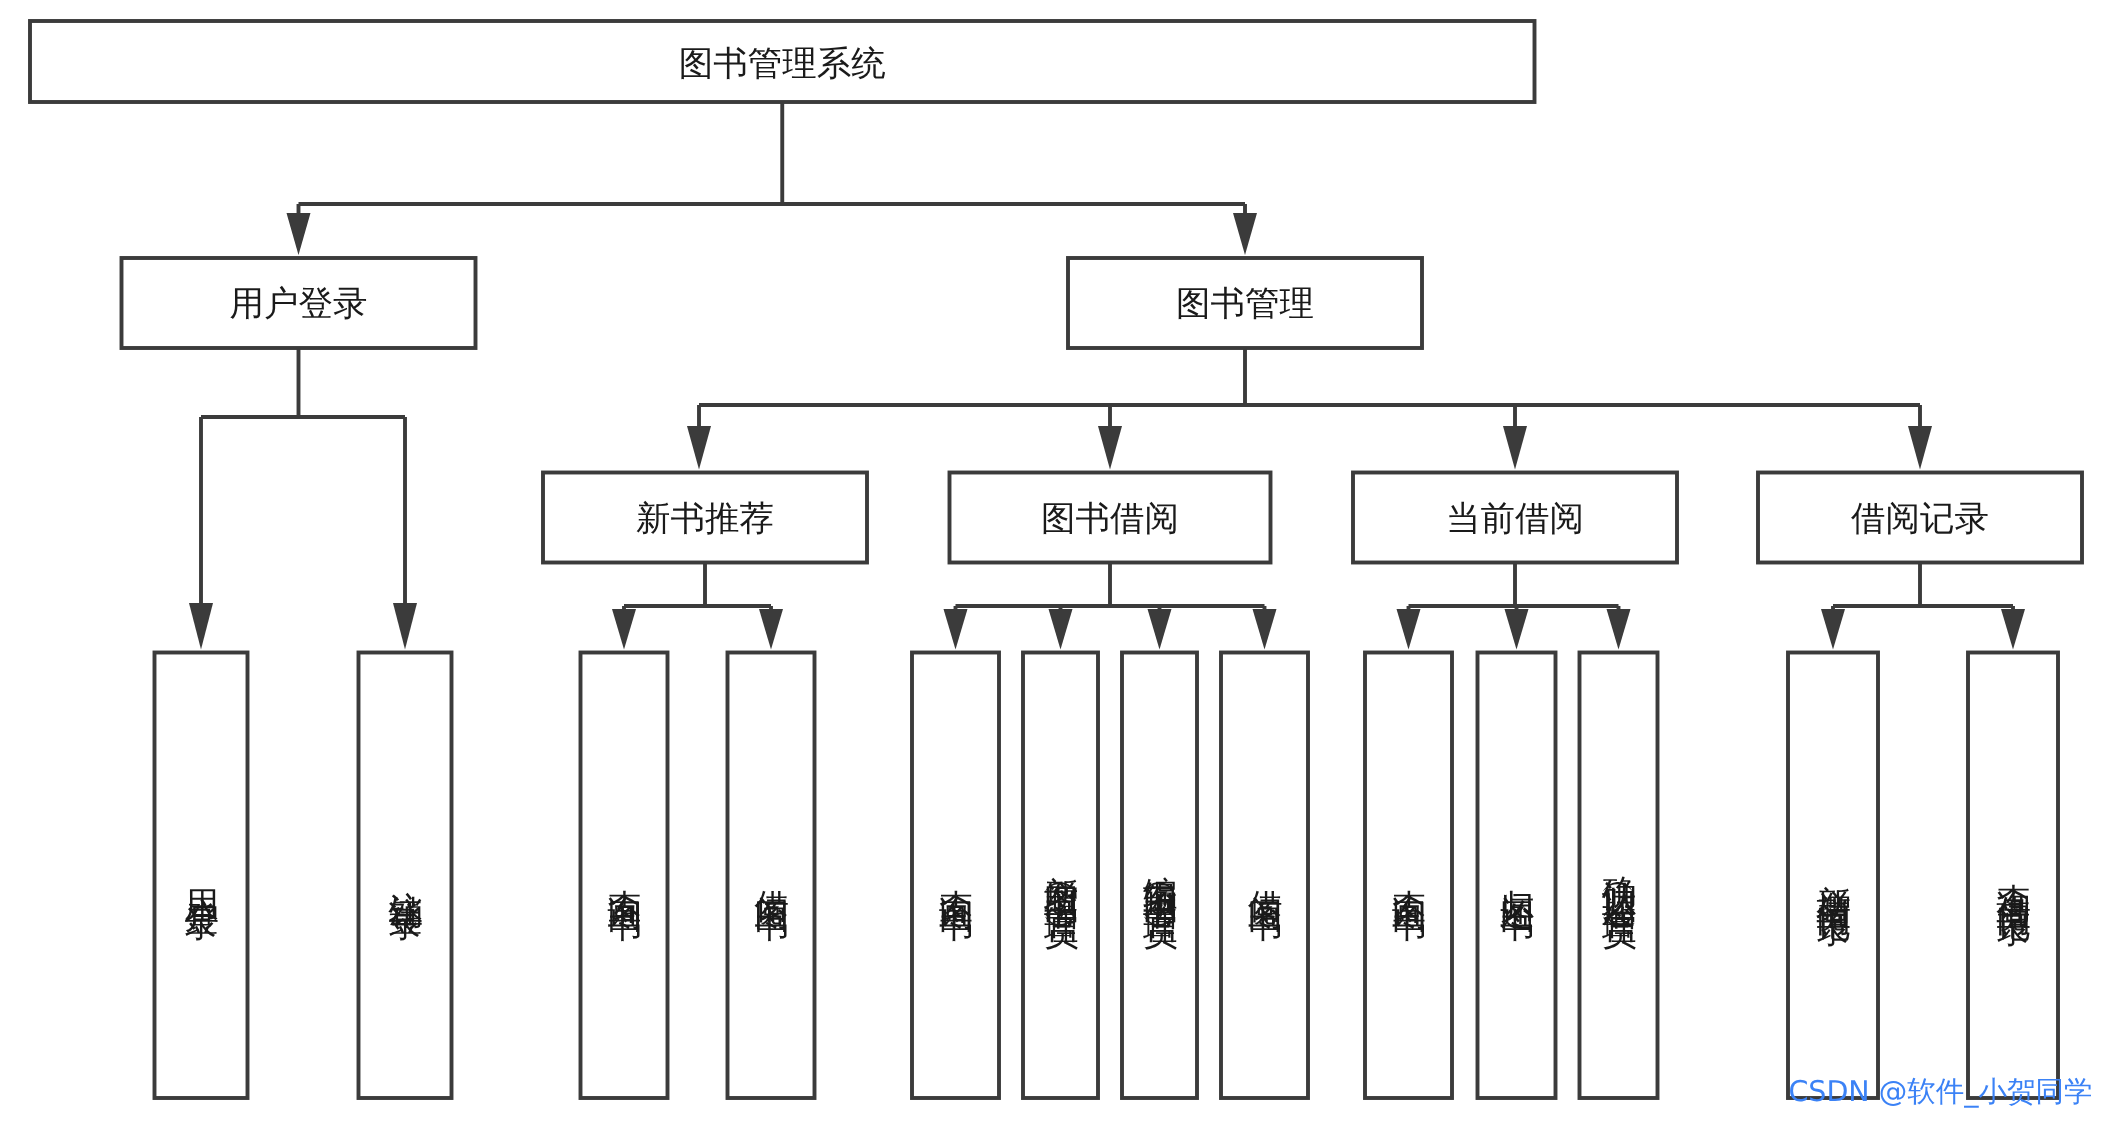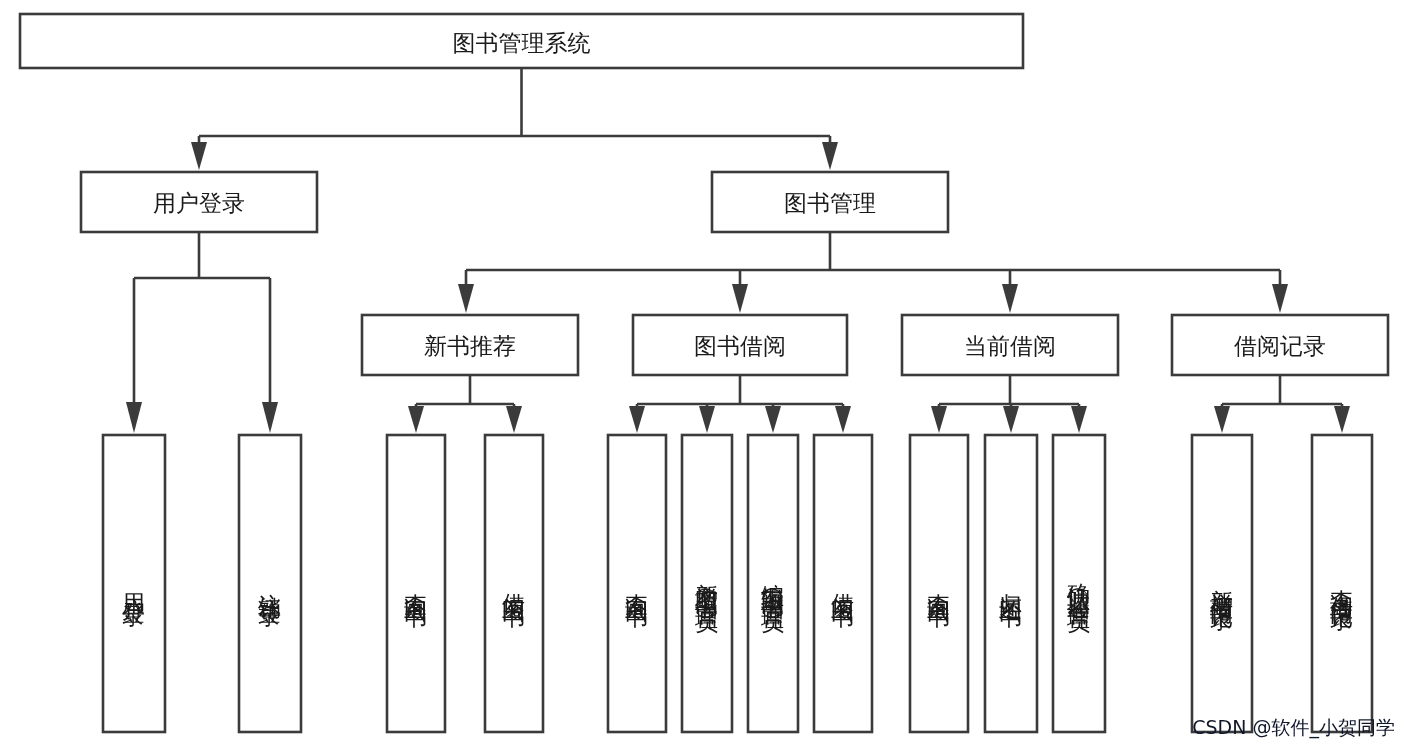--- a/index.html
+++ b/index.html
@@ -53,21 +53,21 @@
     letter-spacing: 4px;
     dominant-baseline: central;
     text-anchor: middle;
   }
   .watermark {
     position: absolute;
     right: 10px;
     bottom: 6px;
     font-family: "DejaVu Sans", "Liberation Sans", sans-serif;
     font-size: 19px;
-    color: #0f172a;
+    color: #3b82f6;
     white-space: nowrap;
     pointer-events: none;
   }
 </style>
 </head>
 <body>
 
 <svg id="diagram" viewBox="0 0 1405 747" xmlns="http://www.w3.org/2000/svg">
 
   <g>

